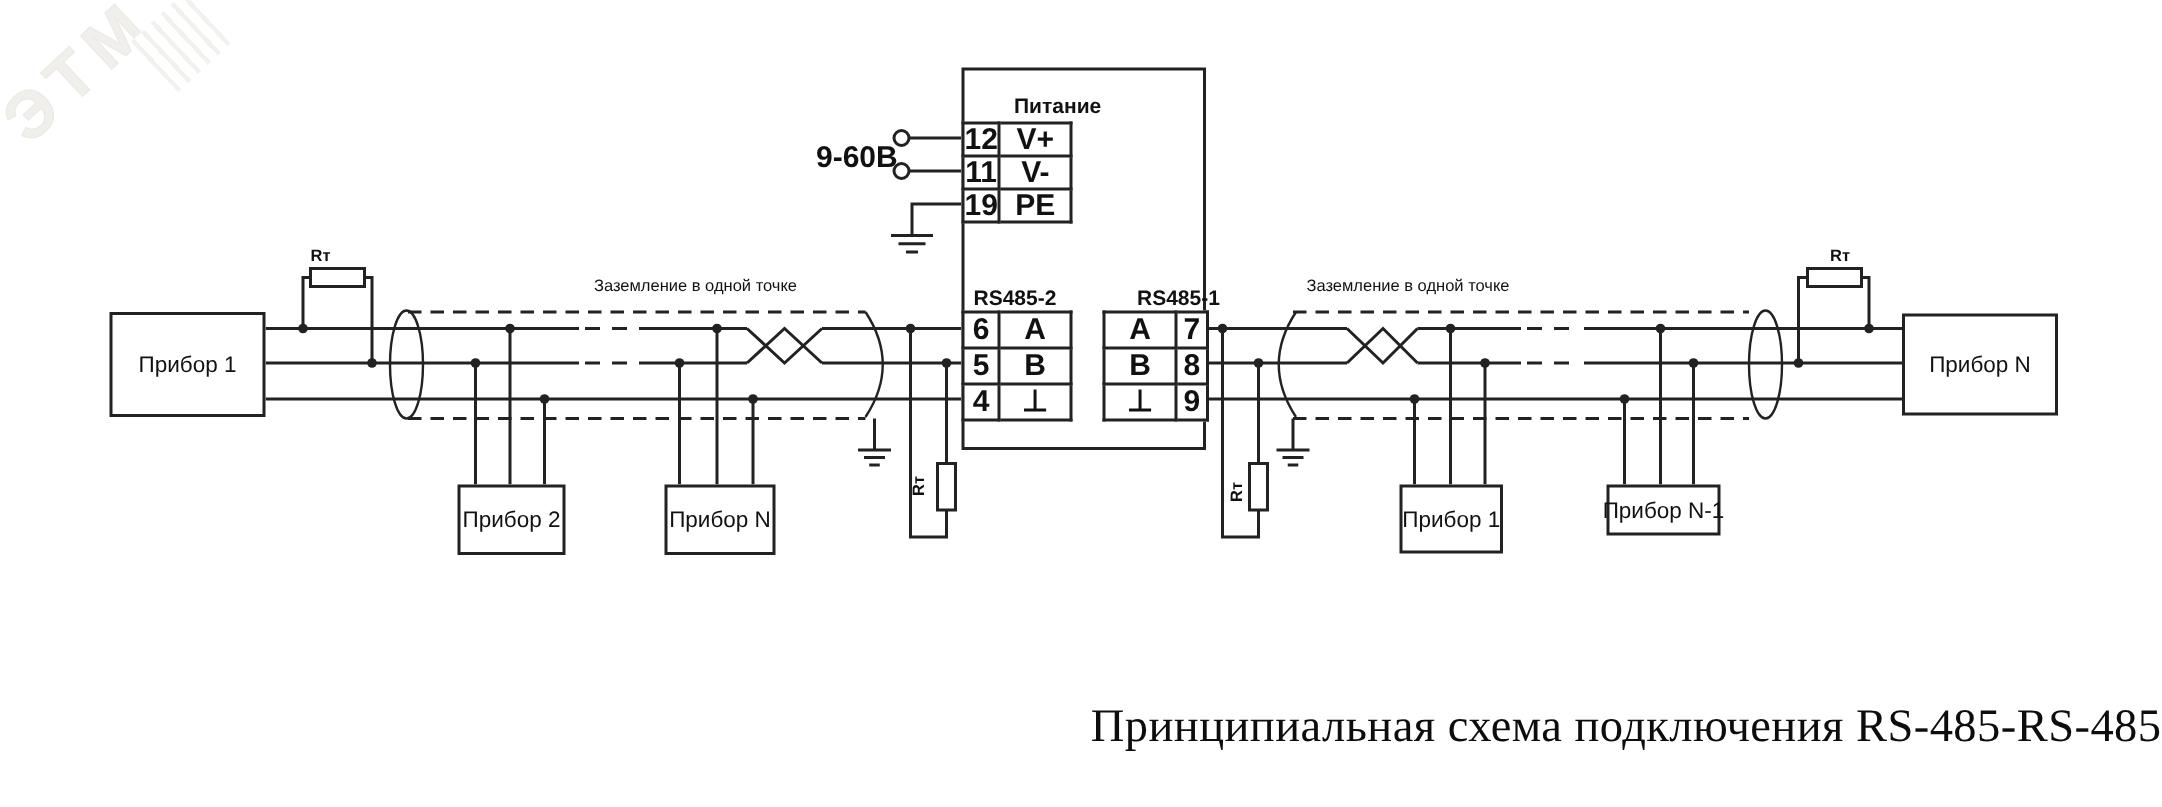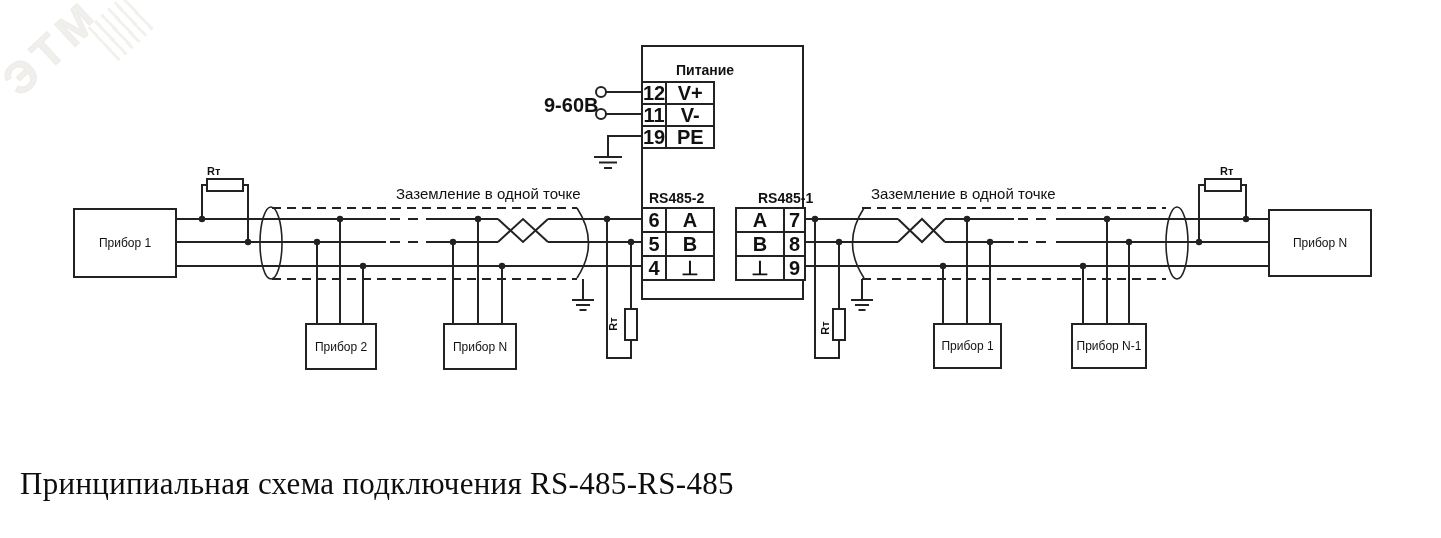--- a/index.html
+++ b/index.html
@@ -7,47 +7,47 @@
     width:1441px;height:538px;position:relative;background:#ffffff;
     font-family:"Liberation Sans", sans-serif;color:#222;overflow:hidden;
   }
   #stage{position:absolute;left:0;top:0;width:1441px;height:538px;}
   svg.wires{position:absolute;left:0;top:0;}
 
   
   .dev{
     position:absolute;box-sizing:border-box;border:2px solid #222;background:#fff;
     display:flex;align-items:center;justify-content:center;
-    font-size:12px;color:#111;white-space:nowrap;
+    font-size:15px;color:#111;white-space:nowrap;
   }
 
   
   .main-box{position:absolute;box-sizing:border-box;border:2px solid #222;background:#fff;}
 
   
   table.tblock{position:absolute;border-collapse:collapse;background:#fff;}
   table.tblock td{
     box-sizing:border-box;border:2px solid #222;text-align:center;vertical-align:middle;
     font-size:20px;font-weight:bold;color:#111;padding:0;line-height:1;margin-left:40px;
   }
   td.numc{width:24px;}
   td.namec{width:48px;}
   td.numc2{width:21px;}
   .rowp td{height:22px;}
   .rowr td{height:24px;}
 
   .lbl{position:absolute;white-space:nowrap;color:#111;}
   .lbl-bold{font-weight:bold;}
   .blk-lbl{font-size:14px;font-weight:bold;}
-  .sm-lbl{font-size:15px;}
+  .sm-lbl{font-size:11px;}
   .rt-lbl{font-size:11px;font-weight:bold;}
   .rt-vert{transform:rotate(-90deg);transform-origin:center center;}
 
   .caption{
-    position:absolute;left:20px;right:0;top:466px;text-align:left;
+    position:absolute;left:20px;right:0;top:466px;text-align:right;
     font-family:"Liberation Serif", serif;font-size:31px;color:#0d0d0d;letter-spacing:0.3px;
   }
 
   
   .wm-text{
     position:absolute;left:10px;top:62px;transform:rotate(-43deg);transform-origin:left center;
     font-size:44px;font-weight:bold;letter-spacing:7px;color:#f1efec;
     -webkit-text-stroke:1px #edebe7;
   }
   .wm-stripes{
@@ -226,18 +226,18 @@
 
   <div class="lbl rt-lbl" style="left:207px;top:165px;">Rт</div>
   <div class="lbl rt-lbl" style="left:1220px;top:165px;">Rт</div>
   <div class="lbl rt-lbl rt-vert" style="left:606px;top:318px;">Rт</div>
   <div class="lbl rt-lbl rt-vert" style="left:818px;top:322px;">Rт</div>
 
   <div class="dev" style="left:73px;top:208px;width:104px;height:70px;">Прибор 1</div>
   <div class="dev" style="left:305px;top:323px;width:72px;height:47px;text-align:center;">Прибор 2</div>
   <div class="dev" style="left:443px;top:323px;width:74px;height:47px;">Прибор N</div>
   <div class="dev" style="left:933px;top:323px;width:69px;height:46px;">Прибор 1</div>
-  <div class="dev" style="left:1071px;top:323px;width:76px;height:46px;">Прибор N-1</div>
+  <div class="dev" style="left:1071px;top:323px;width:76px;height:34px;">Прибор N-1</div>
   <div class="dev" style="left:1268px;top:209px;width:104px;height:68px;">Прибор N</div>
 
   <div class="caption">Принципиальная схема подключения RS-485-RS-485</div>
 
 </div>
 
 </body></html>

